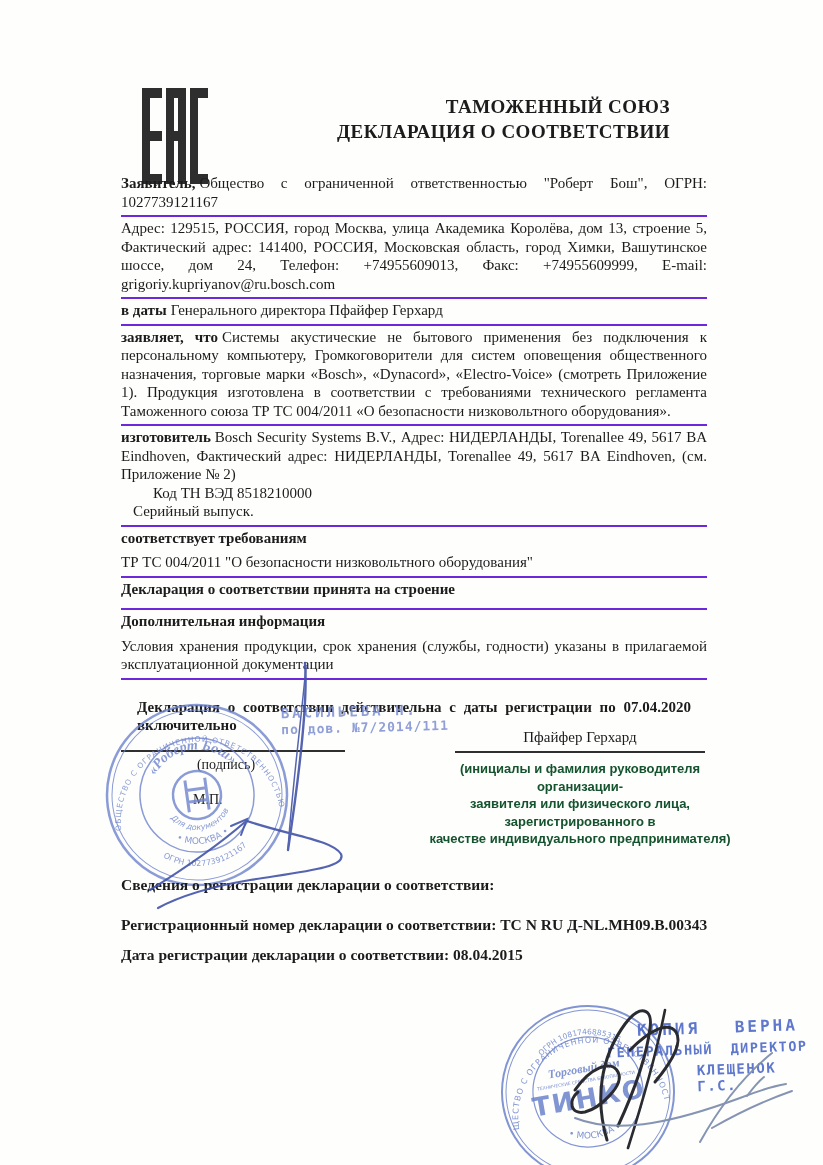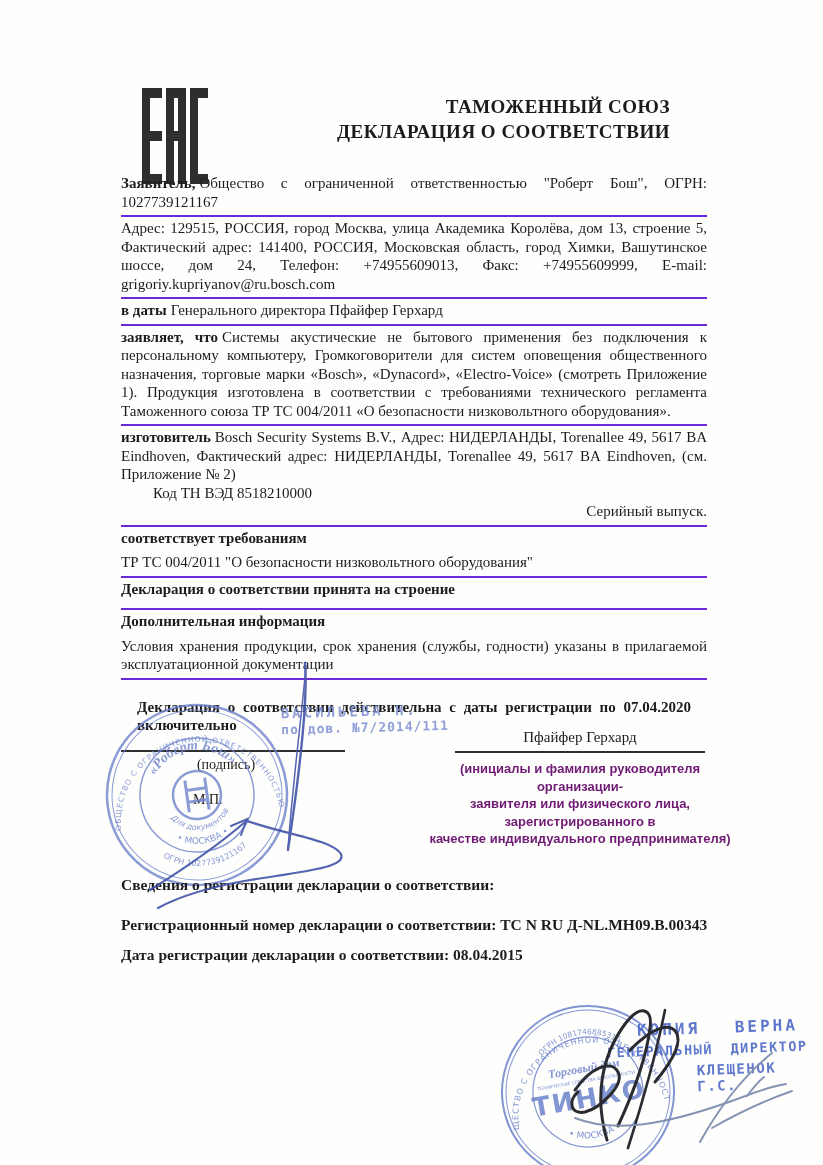--- a/index.html
+++ b/index.html
@@ -24,21 +24,21 @@
   .sec .gap{height:6px;}
   .plainline{margin:0;}
   .validity p{font-weight:bold;text-align:justify;margin:16px;}
   
   .sigline{position:absolute;height:2px;background:#2f2f2f;}
   .sign-label{position:absolute;left:166px;top:757px;width:120px;text-align:center;font-size:14px;}
   .seal-label{position:absolute;left:193px;top:792px;font-size:14px;}
   .signer-name{position:absolute;left:455px;top:729px;width:250px;text-align:center;font-size:15px;}
   .signer-caption{
     position:absolute;left:426px;top:760px;width:308px;text-align:center;
-    font-family:"Liberation Sans", sans-serif;font-size:13px;line-height:17.5px;color:#701a75;font-weight:bold;
+    font-family:"Liberation Sans", sans-serif;font-size:13px;line-height:17.5px;color:#14532d;font-weight:bold;
   }
   .proxy-stamp{
     position:absolute;left:281px;top:703px;color:#7d8fd2;opacity:.85;
     font-family:"DejaVu Sans Mono", monospace;font-weight:bold;transform:rotate(-1.5deg);
   }
   .proxy-stamp .l1{font-size:14px;letter-spacing:3px;}
   .proxy-stamp .l2{font-size:13px;letter-spacing:1px;margin-top:1px;}
   
   .registration{position:absolute;left:121px;top:876px;width:600px;font-weight:bold;font-size:15.5px;}
   .registration p{margin:0;}
@@ -90,21 +90,21 @@
     </div>
     <div class="sec">
       <p><span class="lbl">в даты</span><span>Генерального директора Пфайфер Герхард</span></p>
     </div>
     <div class="sec">
       <p><span class="lbl">заявляет, что</span><span>Системы акустические не бытового применения без подключения к персональному компьютеру, Громкоговорители для систем оповещения общественного назначения, торговые марки «Bosch», «Dynacord», «Electro-Voice» (смотреть Приложение 1). Продукция изготовлена в соответствии с требованиями технического регламента Таможенного союза ТР ТС 004/2011 «О безопасности низковольтного оборудования».</span></p>
     </div>
     <div class="sec">
       <p><span class="lbl">изготовитель</span><span>Bosch Security Systems B.V., Адрес: НИДЕРЛАНДЫ, Torenallee 49, 5617 BA Eindhoven, Фактический адрес: НИДЕРЛАНДЫ, Torenallee 49, 5617 BA Eindhoven, (см. Приложение № 2)</span></p>
       <p class="plainline" style="text-align:left;margin-left:32px;">Код ТН ВЭД 8518210000</p>
-      <p class="plainline" style="text-align:right;margin-left:12px;">Серийный выпуск.</p>
+      <p class="plainline" style="text-align:left;margin-left:12px;">Серийный выпуск.</p>
     </div>
     <div class="sec">
       <p><span class="lbl">соответствует требованиям</span></p>
       <div class="gap"></div>
       <p style="text-align:left;">ТР ТС 004/2011 "О безопасности низковольтного оборудования"</p>
     </div>
     <div class="sec">
       <p><span class="lbl">Декларация о соответствии принята на строение</span></p>
       <div class="gap"></div>
     </div>

